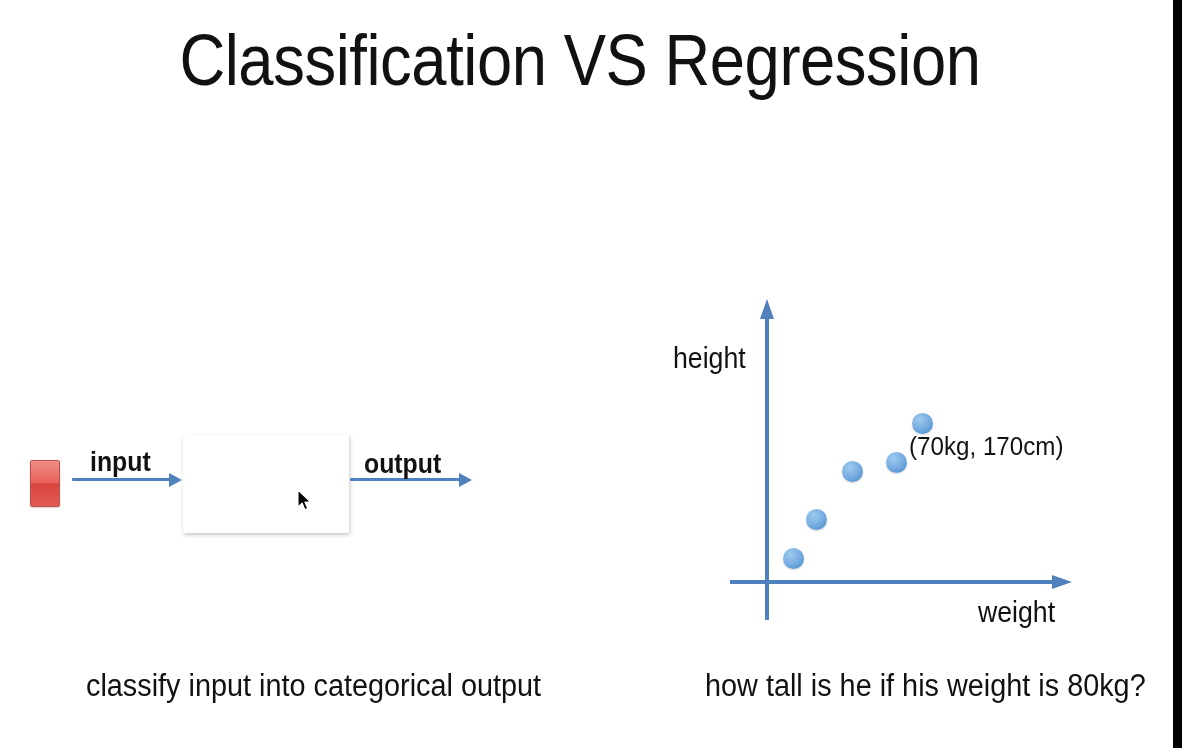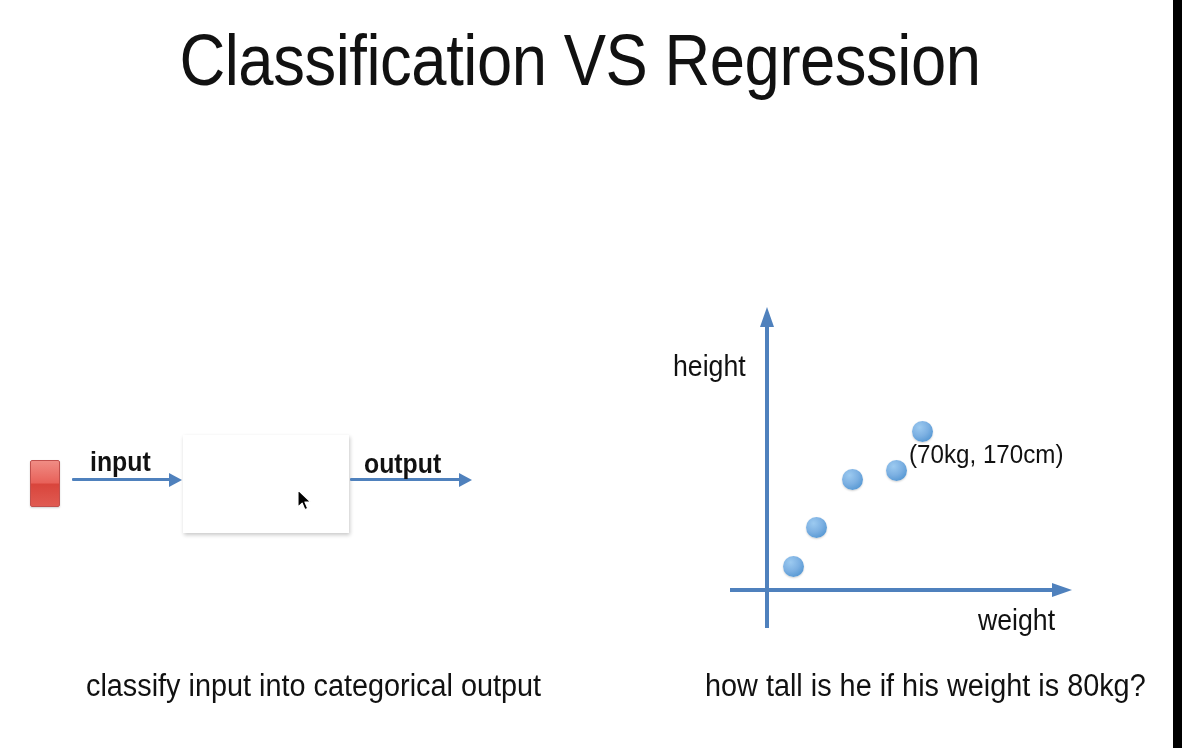--- a/index.html
+++ b/index.html
@@ -173,21 +173,21 @@
     transform: scaleX(0.93);
   }
   #word-red   { top: 30px;  color: #e03a30; }
   #word-green { top: 85px;  color: #2d7a2d; }
   #word-blue  { top: 140px; color: #1a18dd; }
 
   
   #right-panel {
     position: absolute;
     left: 660px;
-    top: 16px;
+    top: 8px;
     width: 500px;
     height: 528px;
   }
   #plot-area {
     position: absolute;
     left: 0;
     top: 0;
     width: 450px;
     height: 660px;
   }

